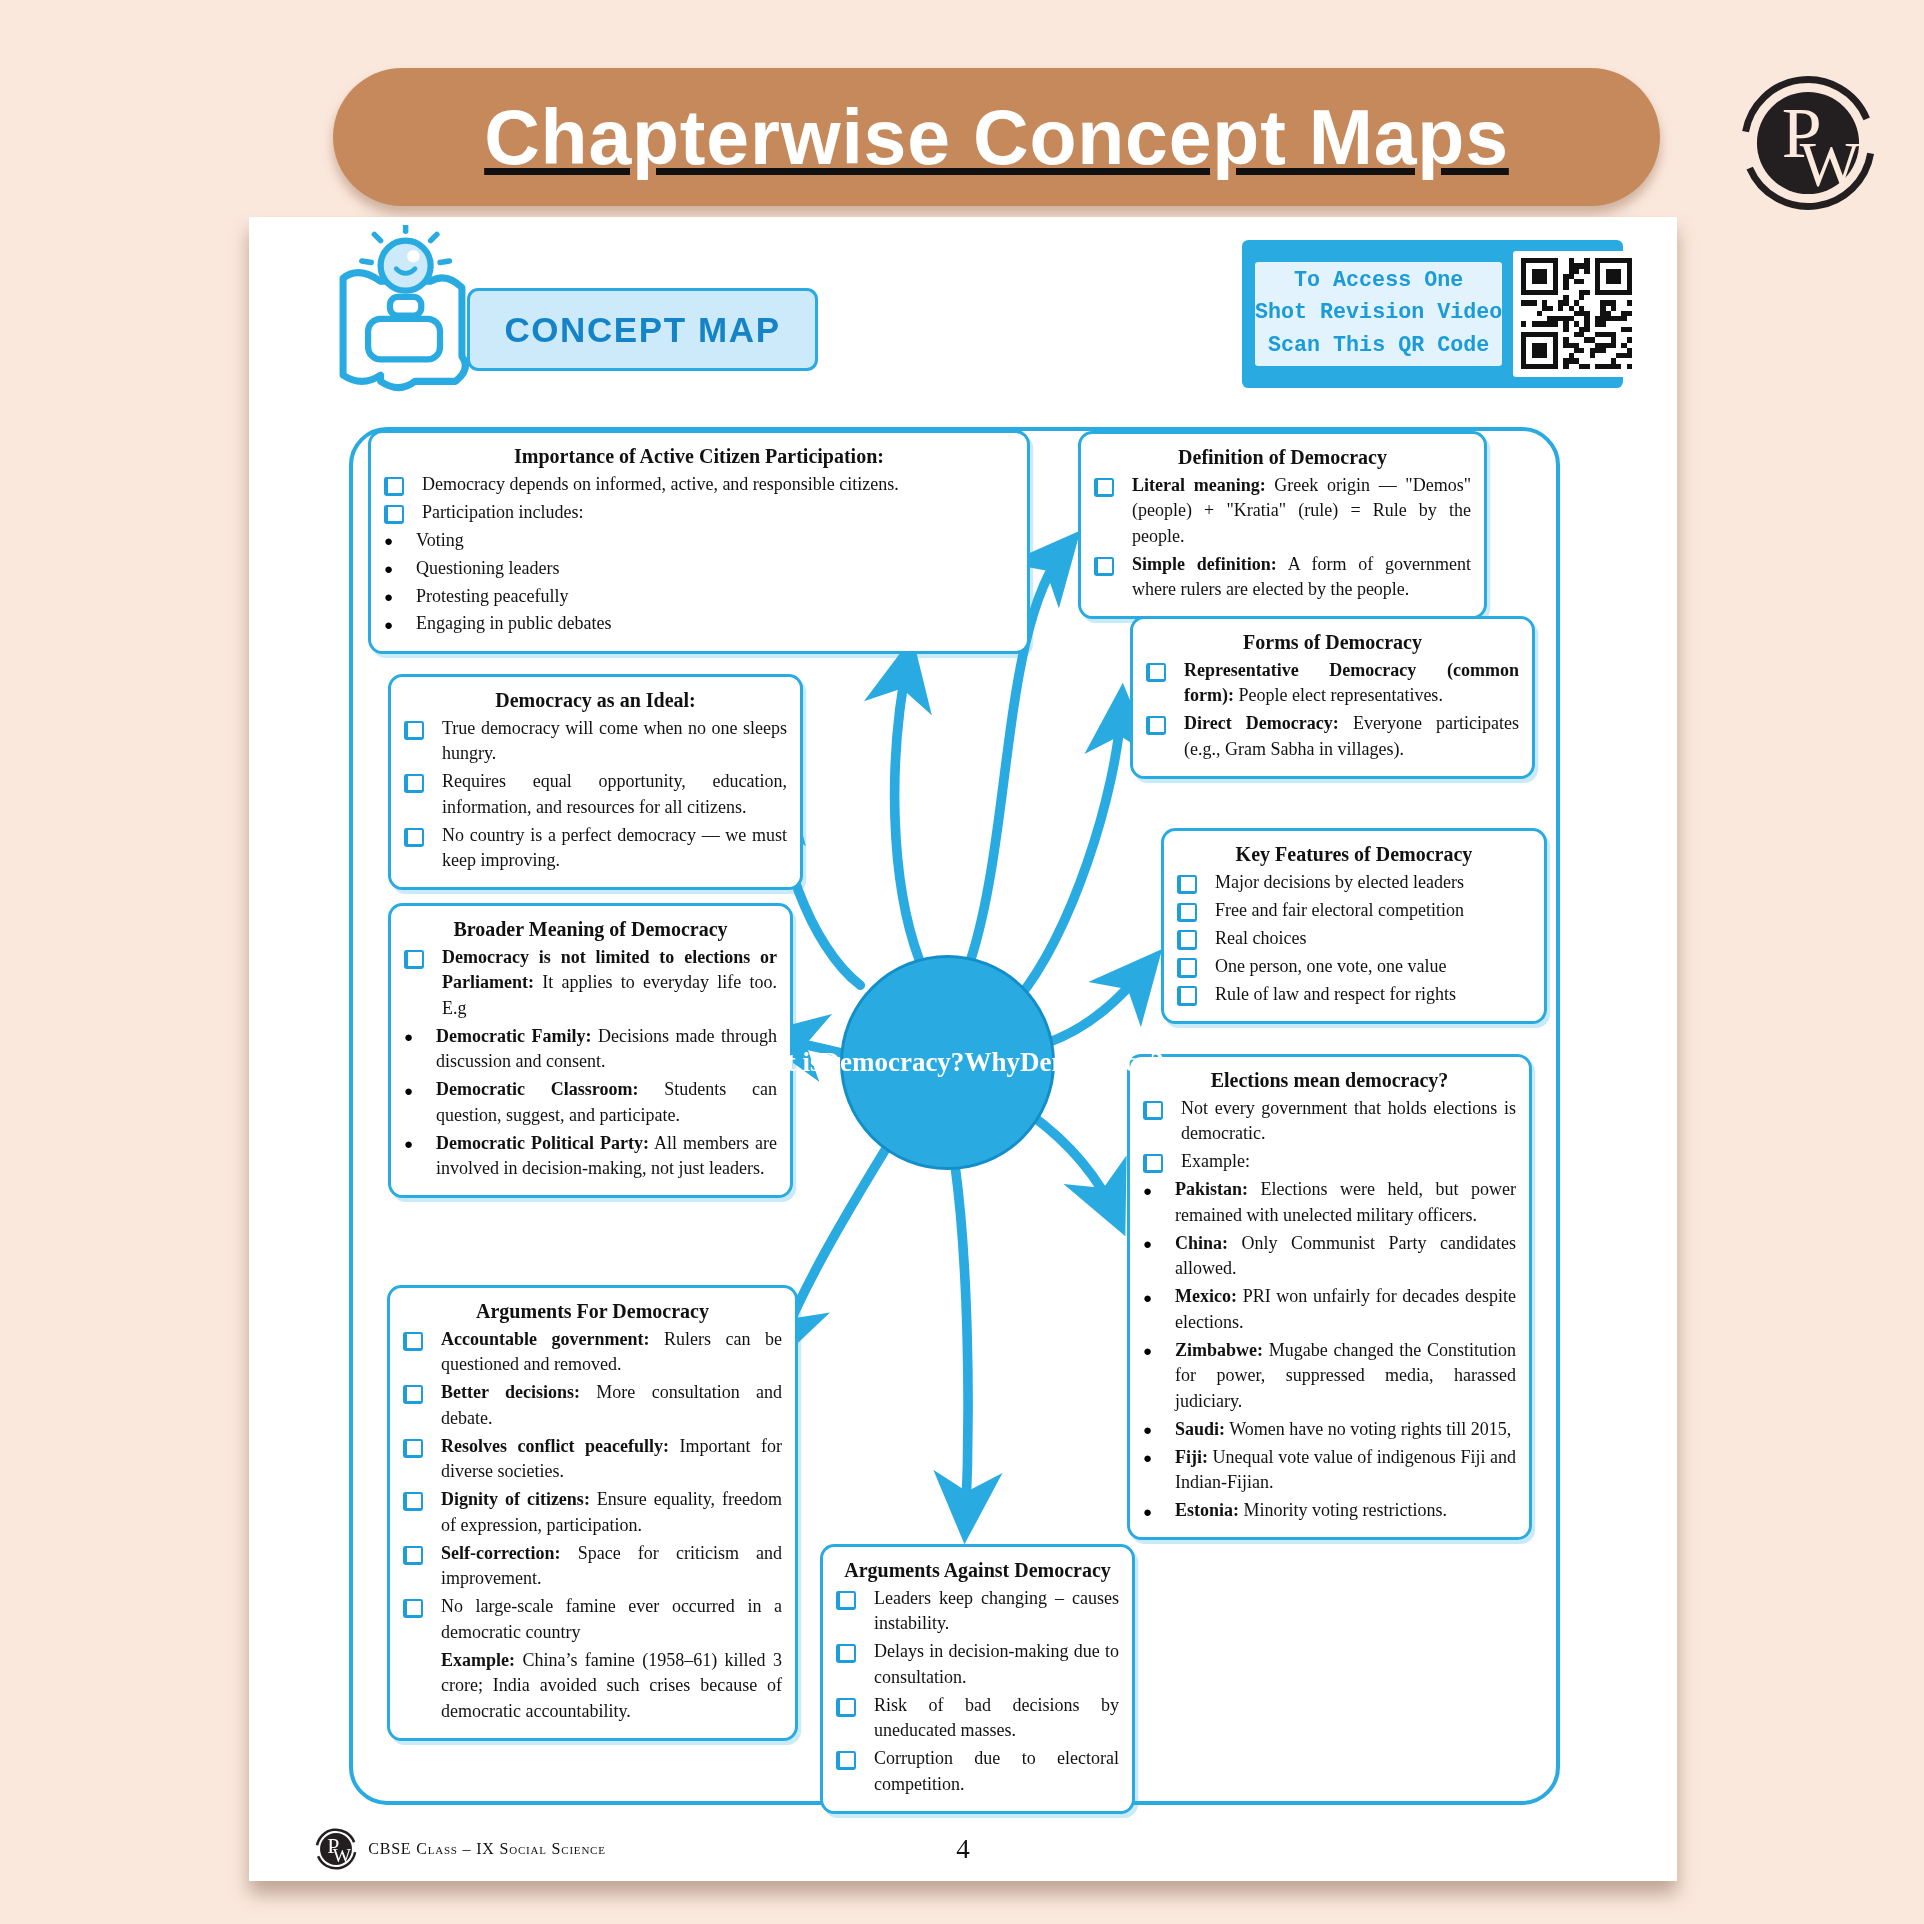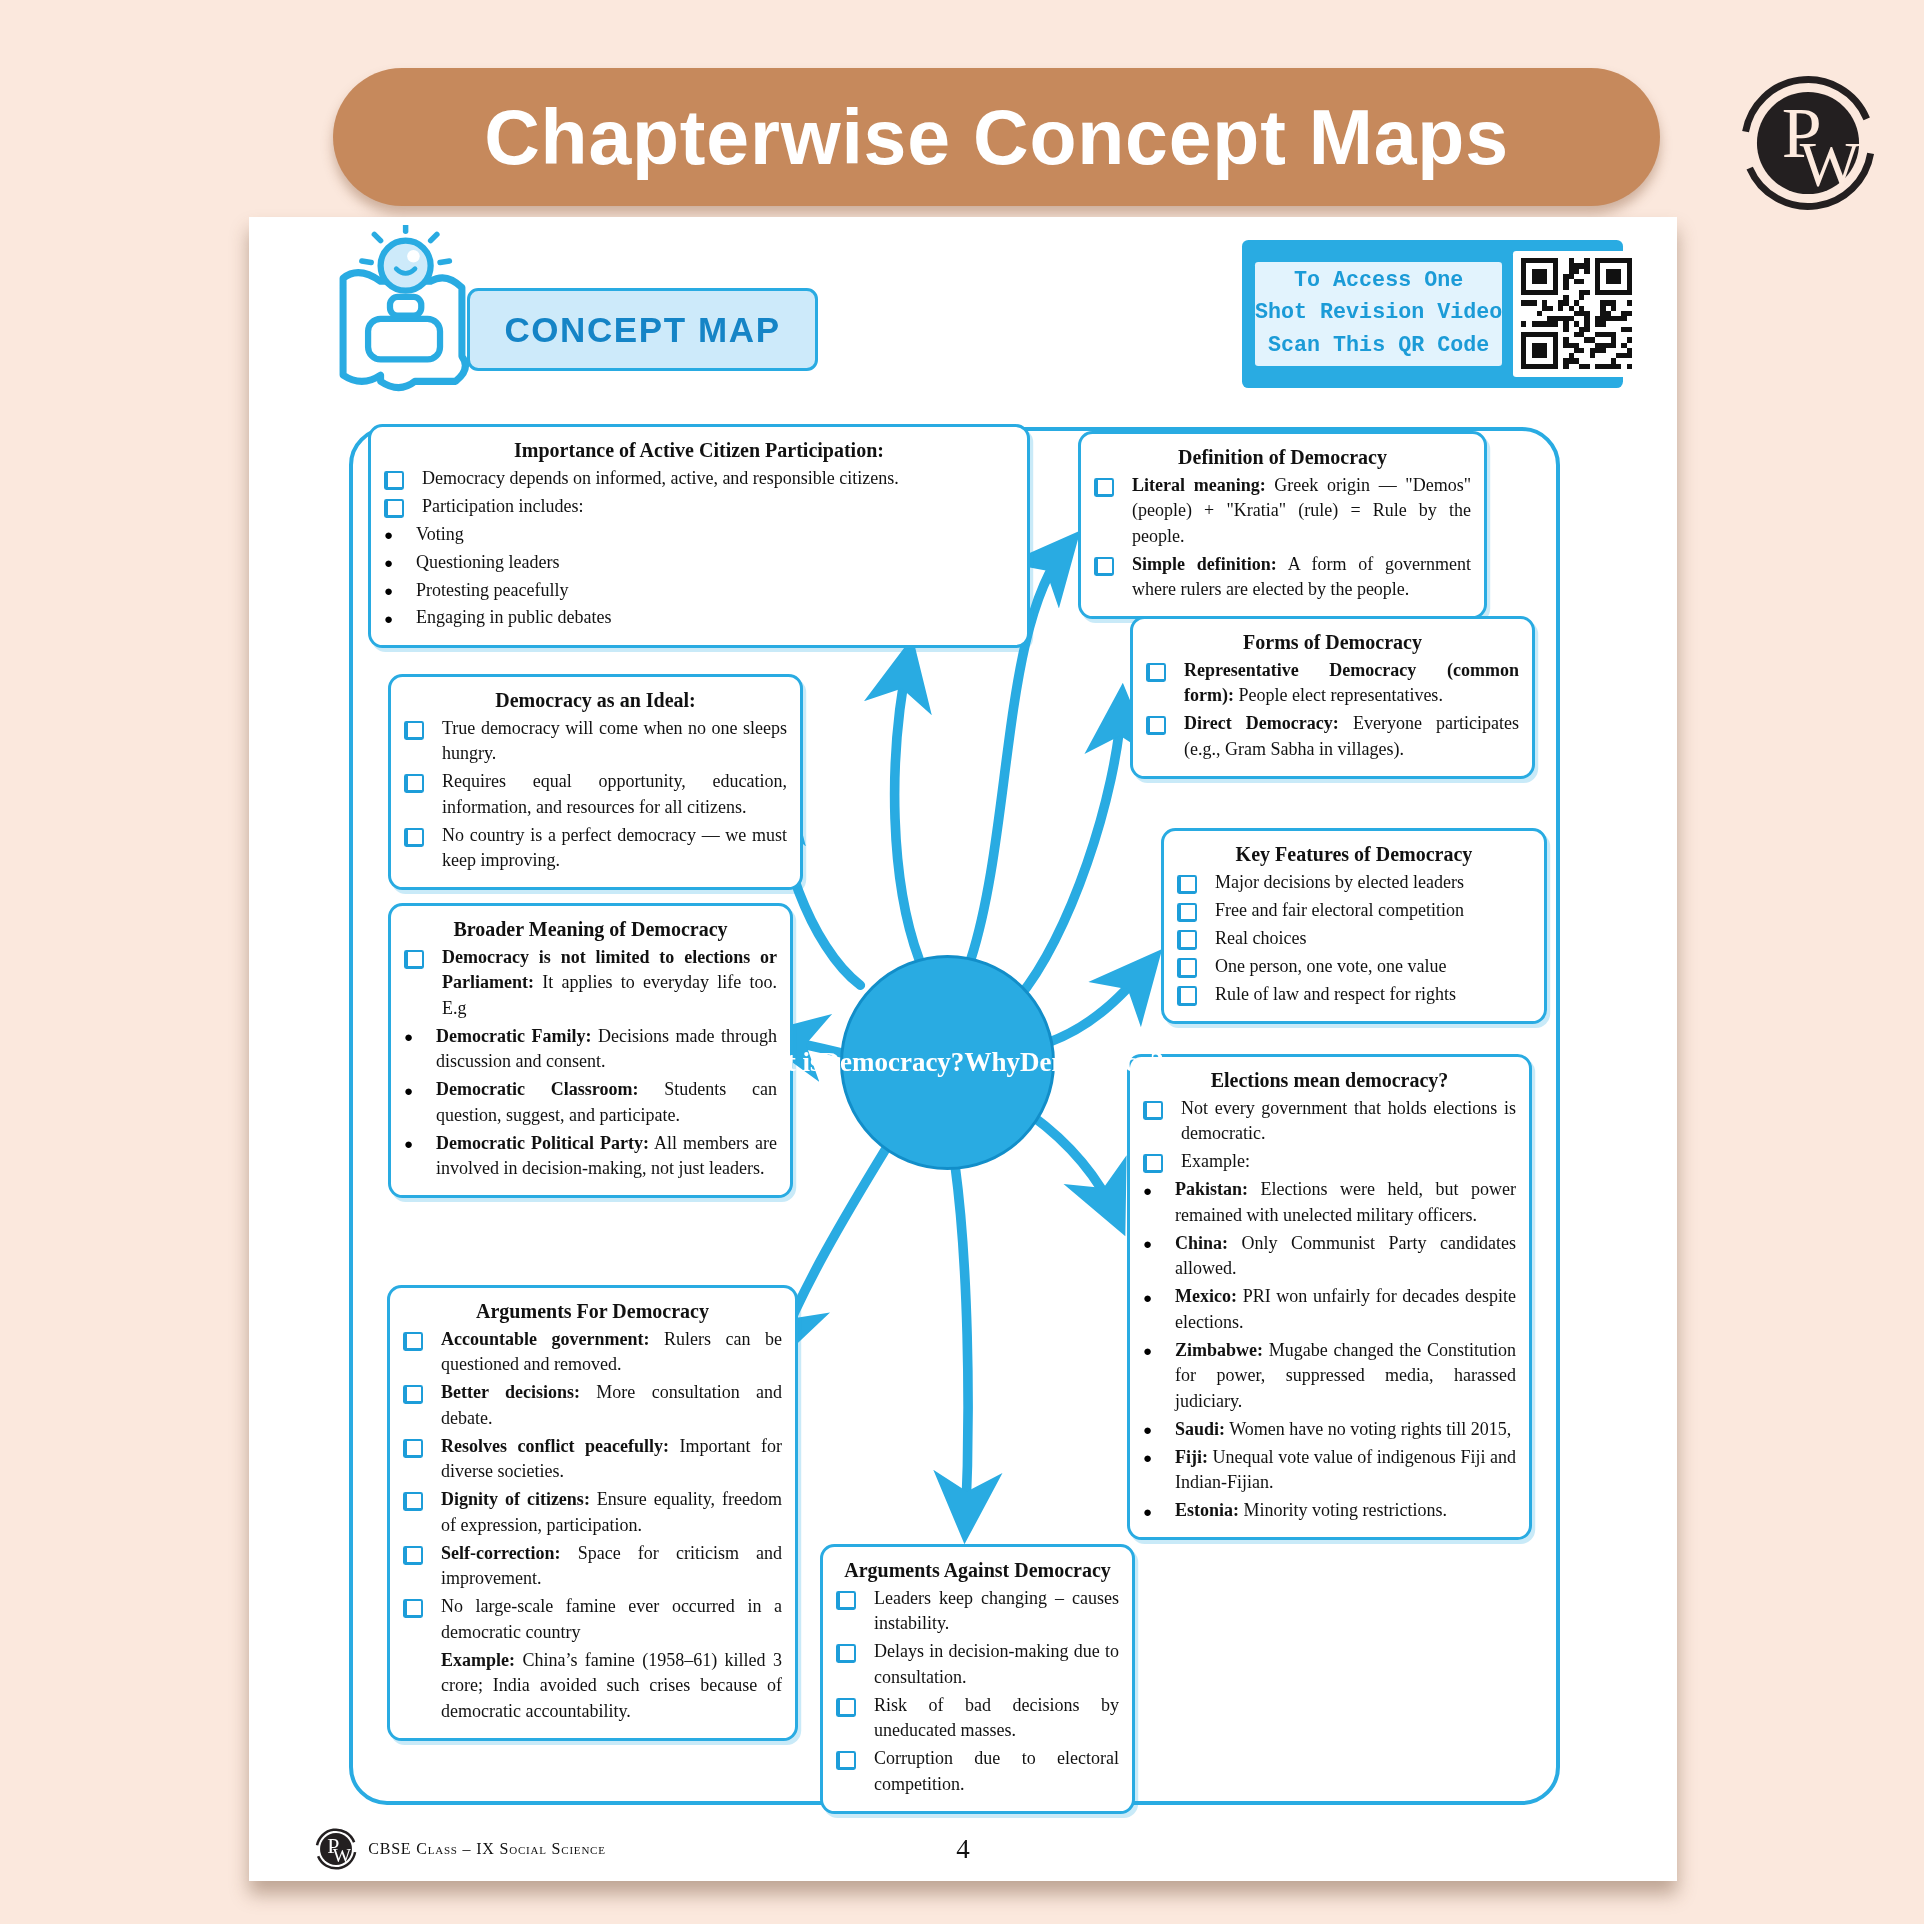--- a/index.html
+++ b/index.html
@@ -7,20 +7,21 @@
     width:1925px;height:1925px;position:relative;overflow:hidden;
     background:#fbe8dd;
     font-family:"Liberation Serif", serif;color:#111;
   }
   
   .banner{
     position:absolute;left:333px;top:68px;width:1327px;height:138px;
     background:#c6895c;border-radius:72px;
     display:flex;align-items:center;justify-content:center;
     box-shadow:0 8px 11.2px rgba(120,70,35,.35);
+    text-decoration:underline;
   }
   .banner h1{
     margin:0;font-family:"Liberation Sans",sans-serif;font-weight:bold;
     color:#ffffff;font-size:77px;letter-spacing:0.8px;white-space:nowrap;
   }
   
   .pw-top{position:absolute;left:1739px;top:74px;width:138px;height:138px;}
   
   .page{
     position:absolute;left:249px;top:217px;width:1428px;height:1664px;
@@ -378,21 +379,21 @@
       <path d="M 958 975 C 1022 900, 1082 722, 1088 606" marker-end="url(#ah)"></path>
       <path d="M 762 958 C 700 912, 652 775, 664 712" marker-end="url(#ah)"></path>
       <path d="M 737 1042 C 712 1036, 686 1030, 654 1024" marker-end="url(#ah)"></path>
       <path d="M 995 1030 C 1050 1010, 1086 974, 1122 932" marker-end="url(#ah)"></path>
       <path d="M 975 1120 C 1030 1160, 1062 1204, 1082 1248" marker-end="url(#ah)"></path>
       <path d="M 795 1160 C 740 1250, 690 1335, 660 1412" marker-end="url(#ah)"></path>
       <path d="M 880 1182 C 896 1300, 900 1480, 893 1630" marker-end="url(#ah)"></path>
     </g>
   </svg>
 
-  <div class="cmbox" id="box-importance" style="left:119px;top:207px;width:630px;">
+  <div class="cmbox" id="box-importance" style="left:119px;top:213px;width:630px;">
     <div class="cmtitle">Importance of Active Citizen Participation:</div>
     <ul class="items">
         <li class="item indent0">
           <span class="bullet">
             <i class="sq"></i>
           </span>
           <span class="txt">Democracy depends on informed, active, and responsible citizens.</span>
         </li>
         <li class="item indent0">
           <span class="bullet">

